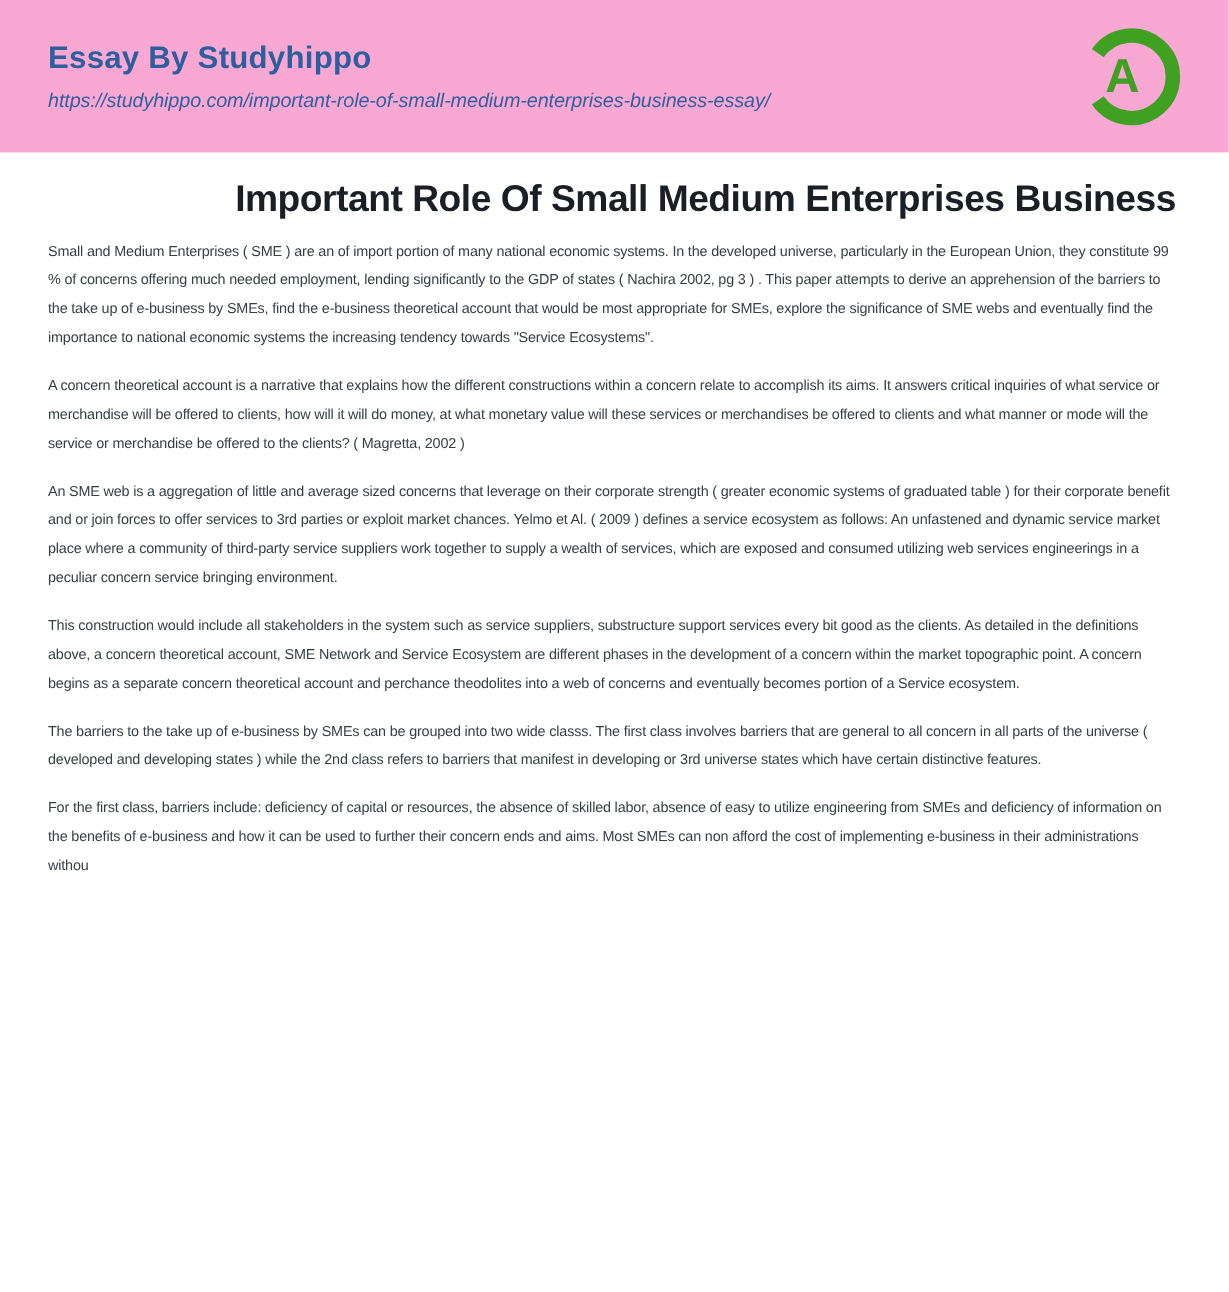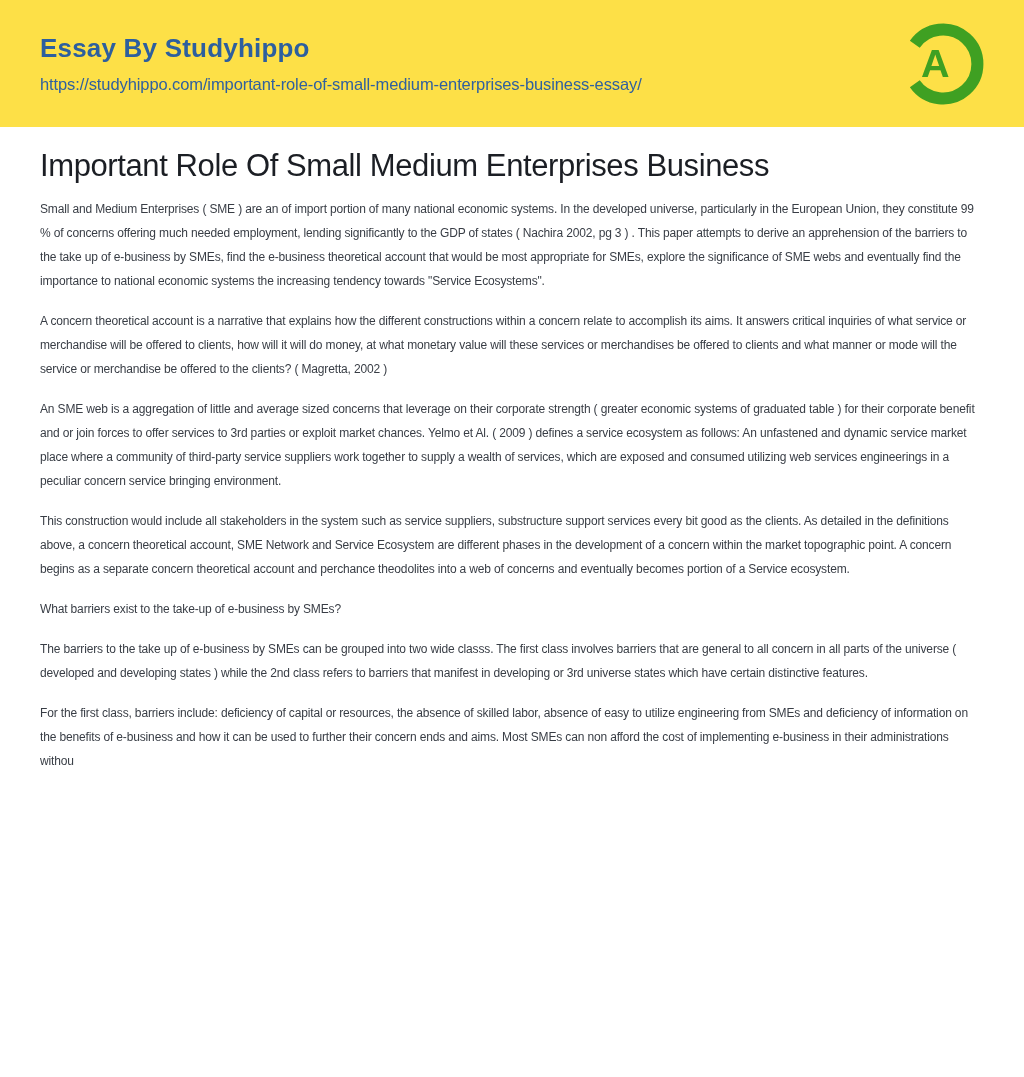--- a/index.html
+++ b/index.html
@@ -6,59 +6,61 @@
   html, body { margin: 0; padding: 0; }
   body {
     width: 1024px;
     height: 1077px;
     background: #ffffff;
     font-family: "Liberation Sans", sans-serif;
     overflow: hidden;
   }
   .page-header {
     height: 127px;
-    background: #fde047;
+    background: #f9a8d4;
     display: flex;
     justify-content: space-between;
     align-items: center;
     padding: 0 38px 0 40px;
     gap: 48px;
   }
   .header-text { display: flex; flex-direction: column; }
   .site-title {
     margin: 0 0 11px 0;
     font-size: 26px;
     font-weight: bold;
     letter-spacing: 0.2px;
     color: #2d5f9e;
   }
   .site-url {
     font-size: 16.5px;
     color: #30609f;
     text-decoration: none;
     letter-spacing: -0.1px;
+    font-style: italic;
   }
   .logo-wrap {
     width: 86px;
     height: 98px;
     display: flex;
     align-items: center;
     justify-content: center;
   }
   .main-content {
     padding: 21px 40px 0 40px;
   }
   .article-title {
     margin: 0 0 13px 0;
     font-size: 31px;
     line-height: 36px;
-    font-weight: normal;
+    font-weight: bold;
     letter-spacing: -0.4px;
     color: #1b1e24;
     max-width: 940px;
+    text-align: right;
   }
   .article-paragraph {
     margin: 0 0 16px 0;
     font-size: 12px;
     line-height: 24px;
     letter-spacing: -0.15px;
     color: #383d45;
     max-width: 938px;
   }
 </style>
@@ -78,17 +80,16 @@
   </div>
 </header>
 
 <main class="main-content">
   <h2 class="article-title">Important Role Of Small Medium Enterprises Business</h2>
   <div>
       <p class="article-paragraph">Small and Medium Enterprises ( SME ) are an of import portion of many national economic systems. In the developed universe, particularly in the European Union, they constitute 99 % of concerns offering much needed employment, lending significantly to the GDP of states ( Nachira 2002, pg 3 ) . This paper attempts to derive an apprehension of the barriers to the take up of e-business by SMEs, find the e-business theoretical account that would be most appropriate for SMEs, explore the significance of SME webs and eventually find the importance to national economic systems the increasing tendency towards "Service Ecosystems".</p>
       <p class="article-paragraph">A concern theoretical account is a narrative that explains how the different constructions within a concern relate to accomplish its aims. It answers critical inquiries of what service or merchandise will be offered to clients, how will it will do money, at what monetary value will these services or merchandises be offered to clients and what manner or mode will the service or merchandise be offered to the clients? ( Magretta, 2002 )</p>
       <p class="article-paragraph">An SME web is a aggregation of little and average sized concerns that leverage on their corporate strength ( greater economic systems of graduated table ) for their corporate benefit and or join forces to offer services to 3rd parties or exploit market chances. Yelmo et Al. ( 2009 ) defines a service ecosystem as follows: An unfastened and dynamic service market place where a community of third-party service suppliers work together to supply a wealth of services, which are exposed and consumed utilizing web services engineerings in a peculiar concern service bringing environment.</p>
       <p class="article-paragraph">This construction would include all stakeholders in the system such as service suppliers, substructure support services every bit good as the clients. As detailed in the definitions above, a concern theoretical account, SME Network and Service Ecosystem are different phases in the development of a concern within the market topographic point. A concern begins as a separate concern theoretical account and perchance theodolites into a web of concerns and eventually becomes portion of a Service ecosystem.</p>
-      <p class="article-paragraph">What barriers exist to the take-up of e-business by SMEs?</p>
       <p class="article-paragraph">The barriers to the take up of e-business by SMEs can be grouped into two wide classs. The first class involves barriers that are general to all concern in all parts of the universe ( developed and developing states ) while the 2nd class refers to barriers that manifest in developing or 3rd universe states which have certain distinctive features.</p>
       <p class="article-paragraph">For the first class, barriers include: deficiency of capital or resources, the absence of skilled labor, absence of easy to utilize engineering from SMEs and deficiency of information on the benefits of e-business and how it can be used to further their concern ends and aims. Most SMEs can non afford the cost of implementing e-business in their administrations withou</p>
     </div>
 </main>
 
 </body></html>

